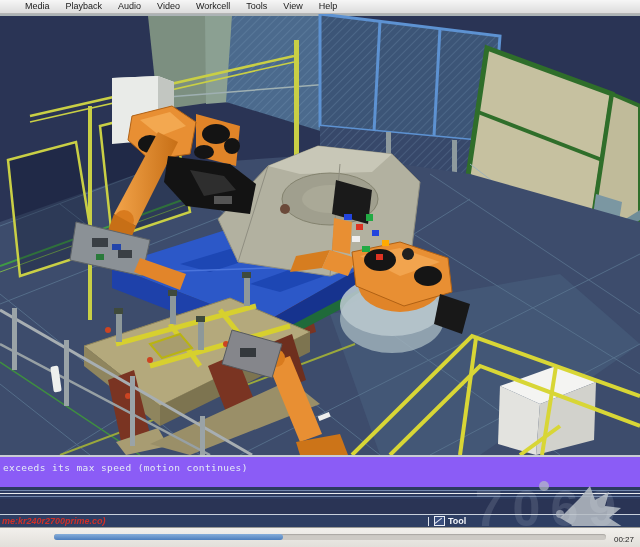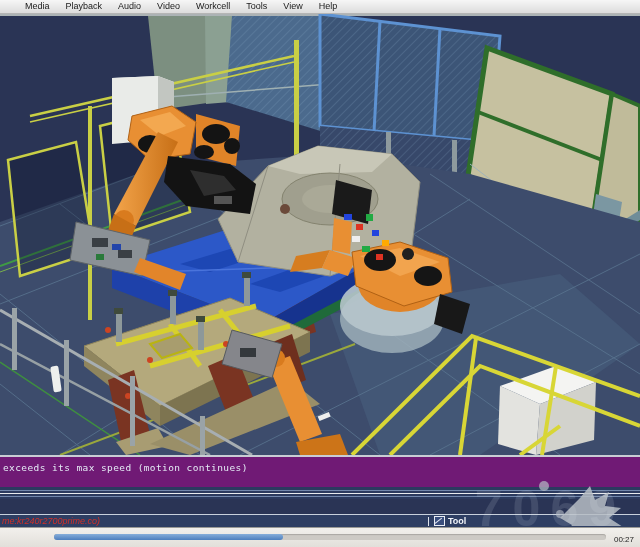--- a/index.html
+++ b/index.html
@@ -11,37 +11,37 @@
     background:linear-gradient(#f6f6f6,#dcdcdc);border-bottom:1px solid #b5b5b5;
     display:flex;align-items:center;padding-left:17px;box-sizing:border-box;}
   .menu-item{font-size:9px;color:#1a1a1a;padding:0 8px;line-height:13px;cursor:default;}
 
   
   .video-frame{position:absolute;left:0;top:14px;width:640px;height:513px;background:#2a3455;}
   .scene-wrap{position:absolute;left:0;top:0;width:640px;height:441px;overflow:hidden;}
   .scene-wrap svg{display:block;}
 
   .console{position:absolute;left:0;top:441px;width:640px;height:44px;
-    background:#701a75;border-top:2px solid #c9cdd4;box-sizing:border-box;}
+    background:#8b5cf6;border-top:2px solid #c9cdd4;box-sizing:border-box;}
   .console-msg{position:absolute;left:3px;top:5px;
     font-family:"DejaVu Sans Mono",monospace;font-size:9.5px;letter-spacing:.4px;color:#e4ebf5;}
   .console-stripes{position:absolute;left:0;bottom:0;width:640px;height:12px;background:#2b3a5f;}
   .stripe{position:absolute;left:0;width:640px;height:1px;}
   .stripe.s1{bottom:8px;background:#7287ac;}
   .stripe.s2{bottom:5px;background:#e8eaee;}
   .stripe.s3{bottom:2px;background:#7287ac;}
 
   .workcell-bar{position:absolute;left:0;top:485px;width:640px;height:15px;
     background:linear-gradient(#e6e3db,#cfccc4);border-top:1px solid #f8f8f5;
     border-bottom:1px solid #8c8c88;box-sizing:border-box;text-align:center;}
   .workcell-title{font-size:9.5px;font-weight:bold;font-style:italic;color:#17224a;line-height:14px;}
 
   .info-bar{position:absolute;left:0;top:500px;width:640px;height:13px;
     background:#2e3e63;border-top:1px solid #c8d0dc;box-sizing:border-box;}
-  .file-text{position:absolute;left:2px;top:1px;font-size:9px;font-weight:normal;
+  .file-text{position:absolute;left:2px;top:1px;font-size:9px;font-weight:bold;
     font-style:italic;color:#d03028;}
   .tool-item{position:absolute;left:428px;top:1px;display:flex;align-items:center;gap:3px;}
   .tool-sep{width:1px;height:9px;background:#dfe4ec;margin-right:2px;}
   .tool-icon{width:9px;height:8px;border:1px solid #e8ecf4;position:relative;background:#3a4e7d;}
   .tool-icon:before{content:"";position:absolute;left:0;top:6px;width:9px;height:1px;background:#e8ecf4;
     transform:rotate(-38deg);transform-origin:left bottom;}
   .tool-label{font-size:9px;font-weight:bold;color:#f2f5fa;}
 
   
   .seek-row{position:absolute;left:0;top:527px;width:640px;height:20px;

